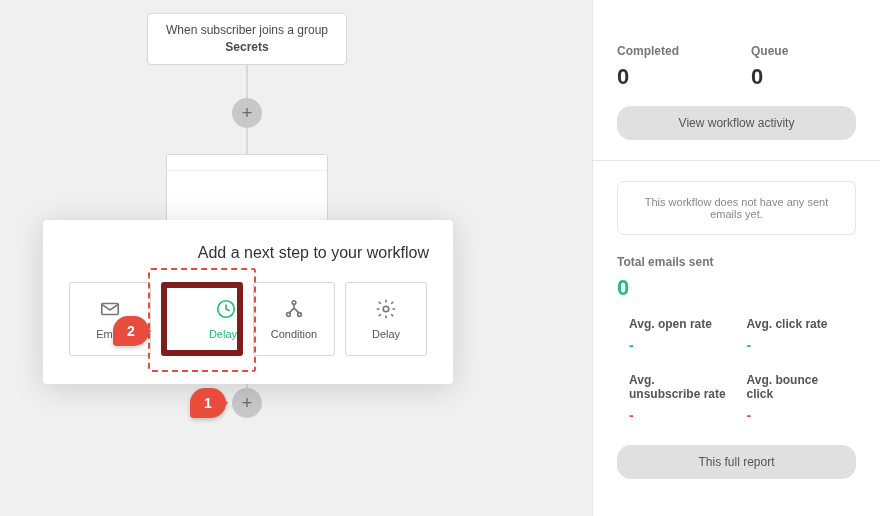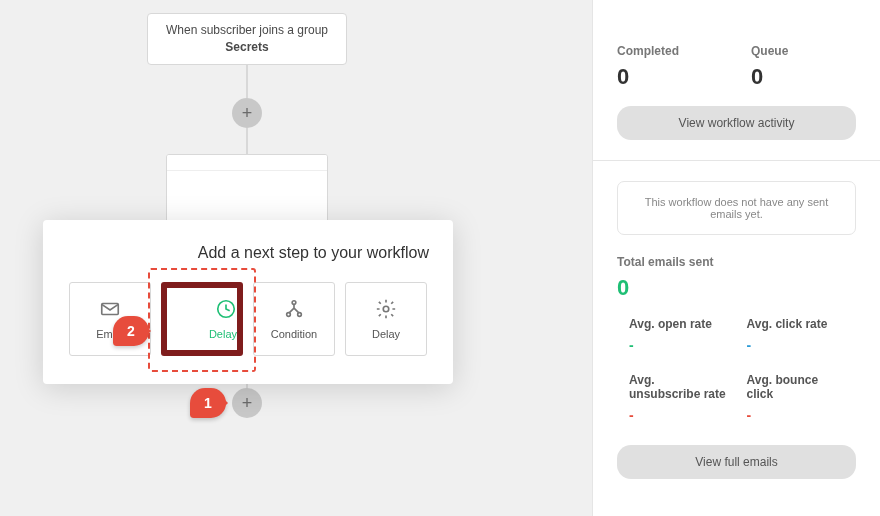--- a/index.html
+++ b/index.html
@@ -182,15 +182,15 @@
     <div>
       <div class="rate-label">Avg. unsubscribe rate</div>
       <div class="rate-value rate-unsub">-</div>
     </div>
     <div>
       <div class="rate-label">Avg. bounce click</div>
       <div class="rate-value rate-bounce">-</div>
     </div>
   </div>
 
-  <button class="btn-full btn-report">View full emails</button>
+  <button class="btn-full btn-report">This full report</button>
 
 </div>
 
 </body></html>

